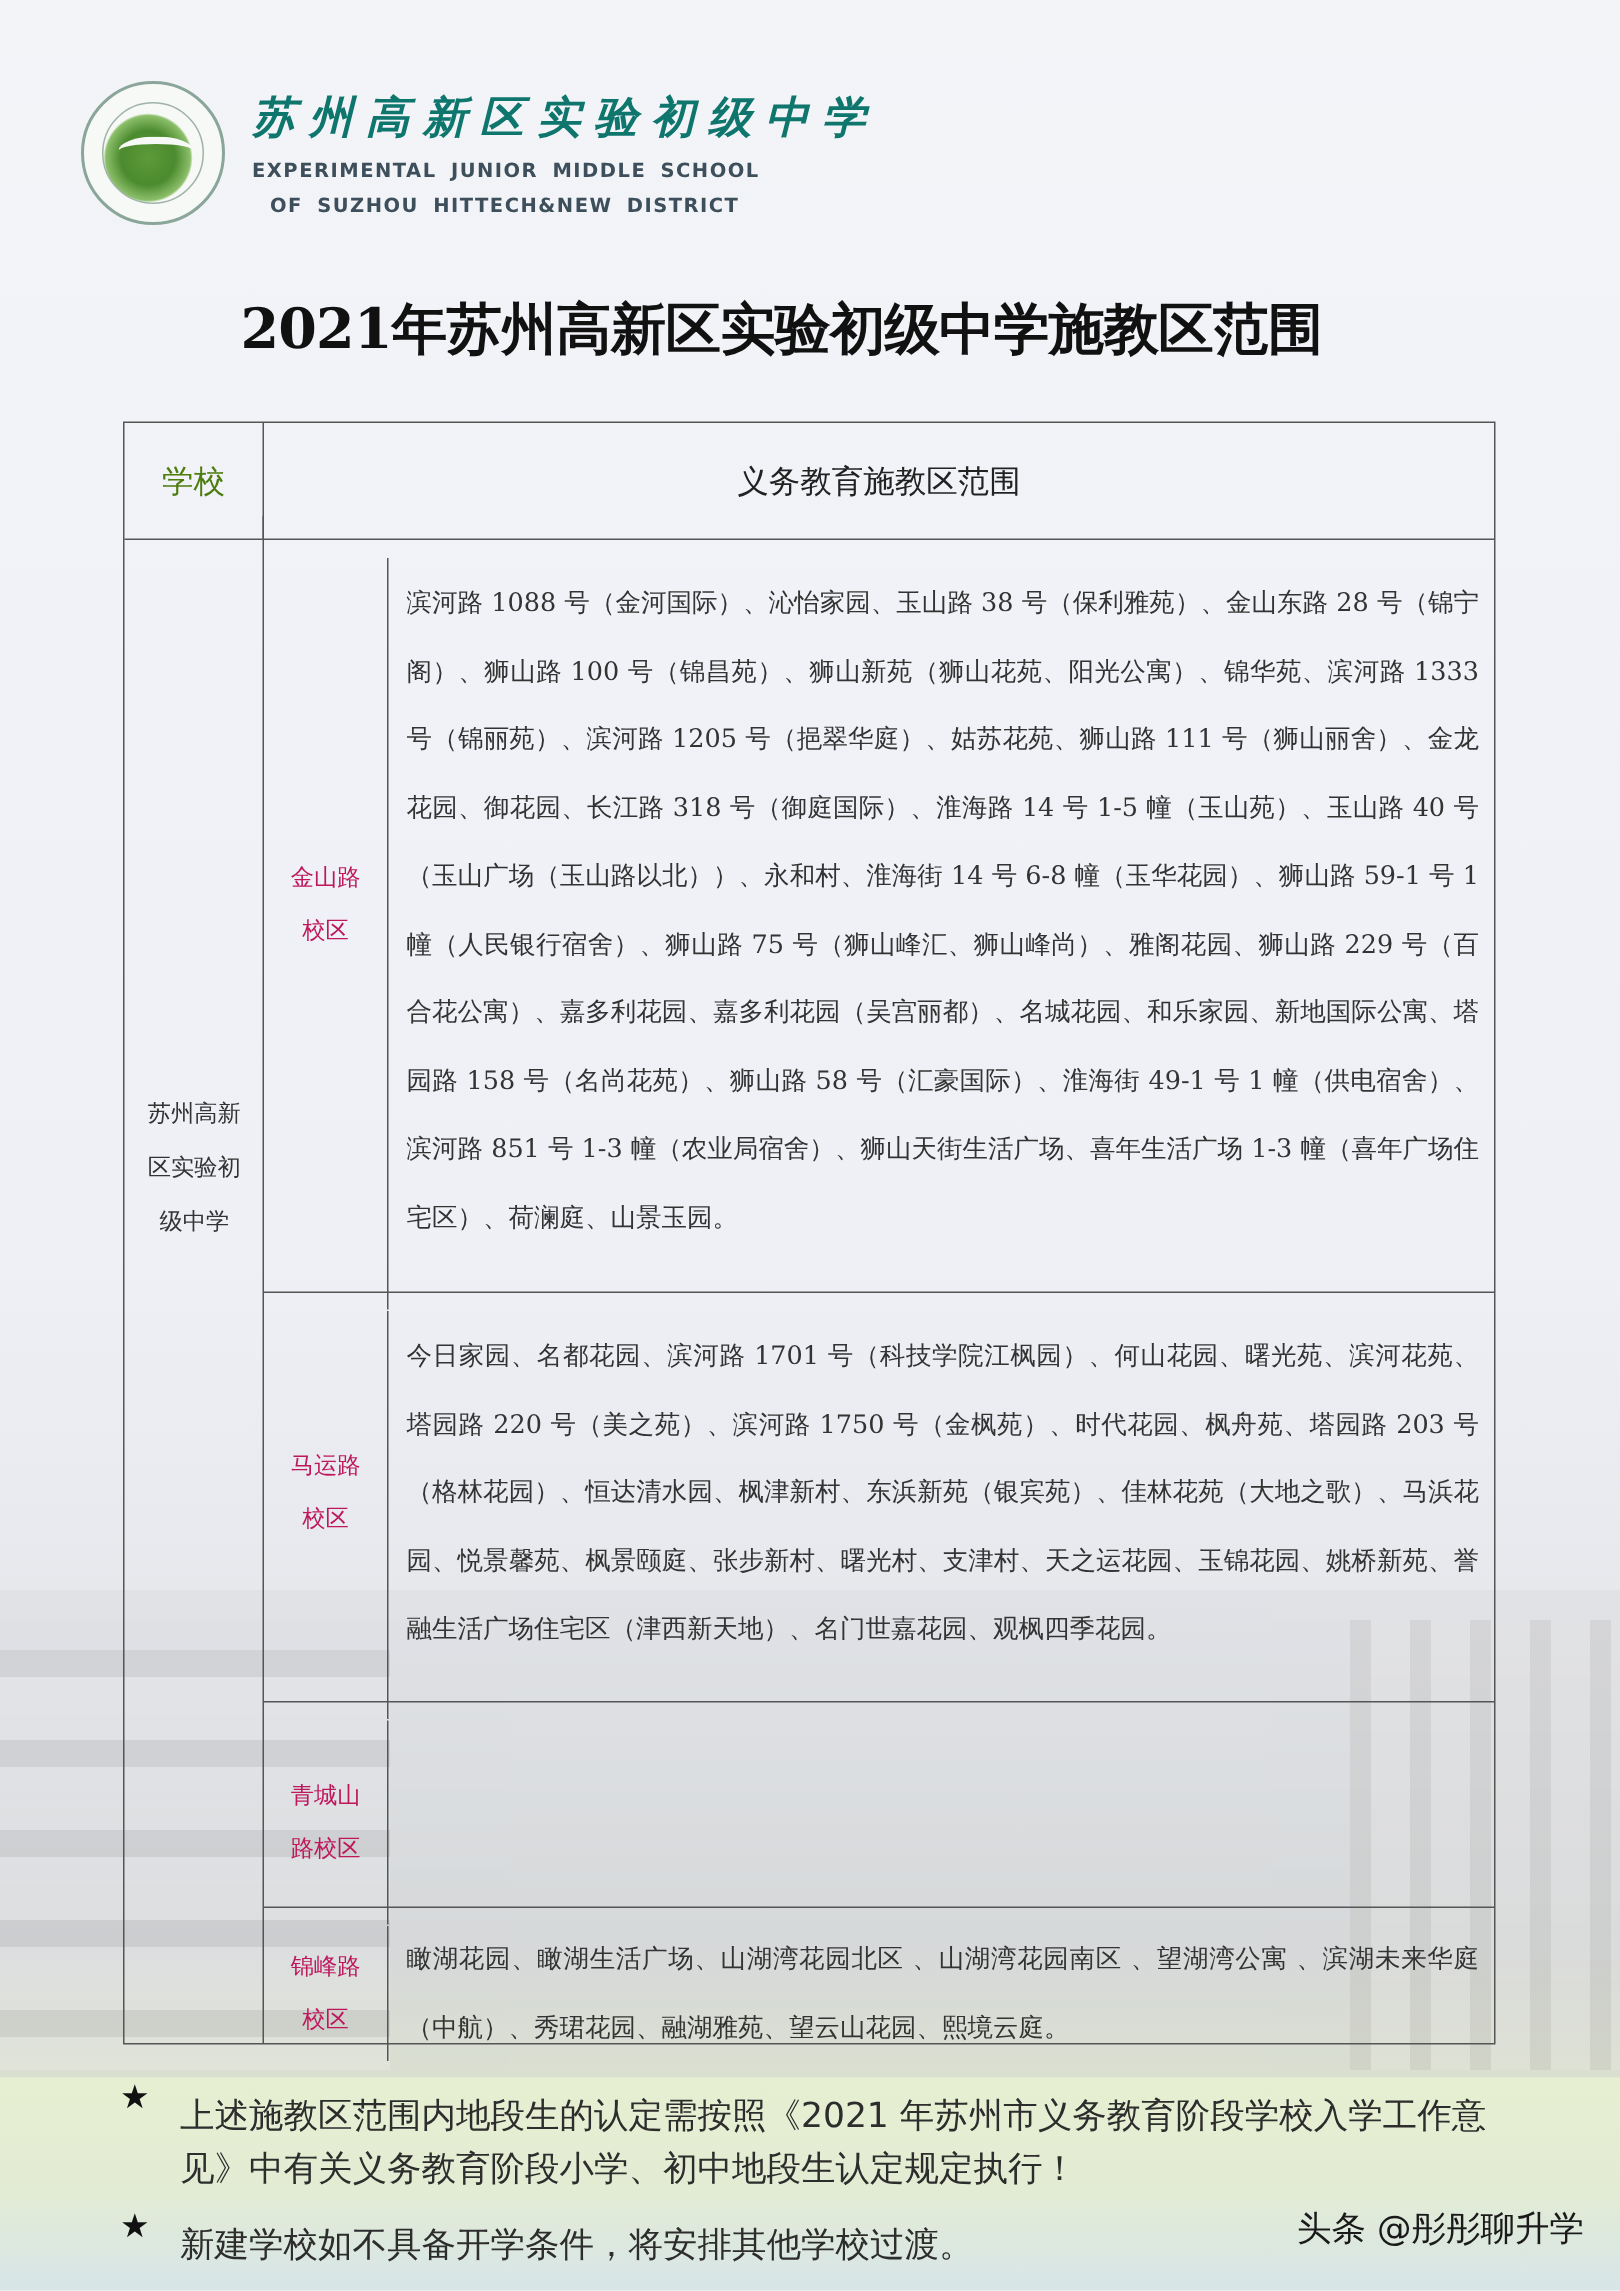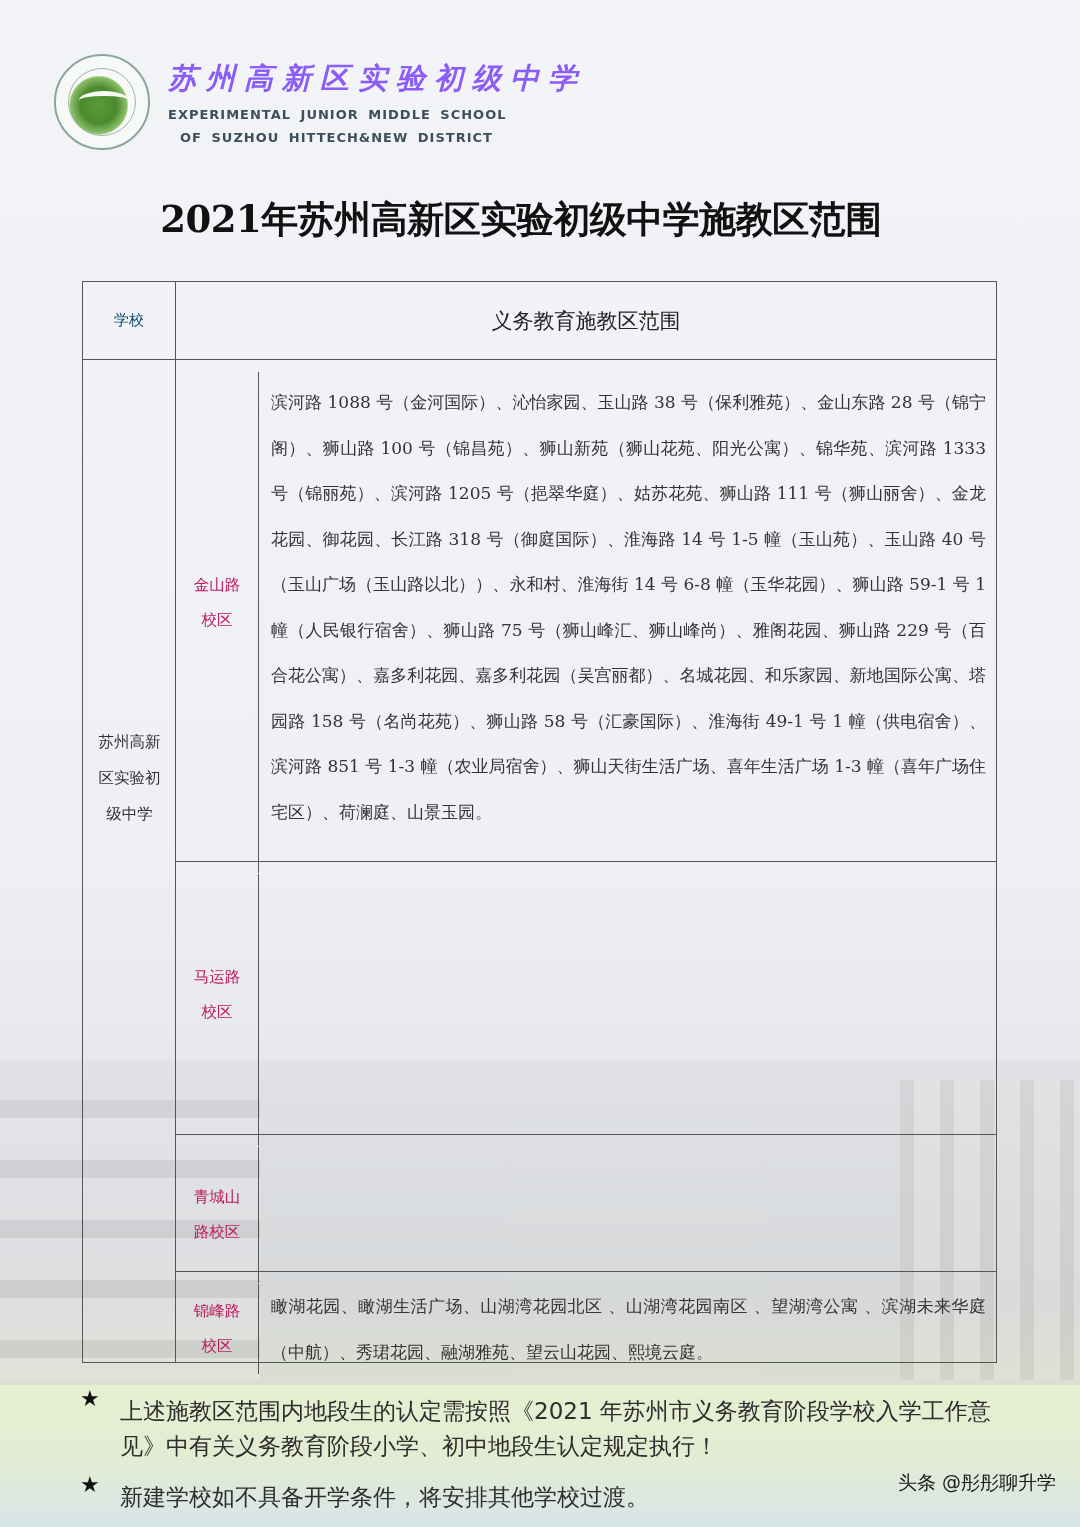--- a/index.html
+++ b/index.html
@@ -41,21 +41,21 @@
     background: radial-gradient(circle at 45% 55%, #5e9a3a 0%, #4b8a2e 35%, #8cbf6a 55%, #f7f9f6 58%);
     position: relative; overflow: hidden;
   }
   .logo-inner::after {
     content: ""; position: absolute; left: 10px; top: 22px; width: 50px; height: 14px;
     border-top: 5px solid #f7f9f6; border-radius: 50%;
   }
   .school-name { margin-left: 18px; }
   .school-cn {
     font-family: "DejaVu Serif", serif; font-size: 29px; letter-spacing: 9px;
-    color: #8b5cf6; font-weight: bold; font-style: italic;
+    color: #0f766e; font-weight: bold; font-style: italic;
   }
   .school-en1, .school-en2 {
     font-family: "DejaVu Sans", sans-serif; font-weight: bold; font-size: 13px;
     color: #3e4f5c; letter-spacing: 1px; word-spacing: 4px;
   }
   .school-en1 { margin-top: 8px; }
   .school-en2 { margin-top: 8px; padding-left: 12px; }
 
   .doc-title {
     position: absolute; left: 0; width: 1042px; top: 195px; text-align: center;
@@ -66,21 +66,21 @@
   
   .table {
     position: absolute; left: 82px; top: 281px; width: 915px; height: 1082px;
     border: 1.5px solid #555; box-sizing: border-box;
   }
   .hdr { position: absolute; top: 0; left: 0; width: 100%; height: 78px; border-bottom: 1.5px solid #555; box-sizing: border-box; }
   .hdr-school {
     position: absolute; left: 0; top: 0; width: 93px; height: 100%;
     border-right: 1.5px solid #555; box-sizing: border-box;
     display: flex; align-items: center; justify-content: center;
-    font-family: "DejaVu Sans", sans-serif; font-size: 15px; color: #0c4a6e;
+    font-family: "DejaVu Sans", sans-serif; font-size: 21px; color: #4d7c0f;
   }
   .hdr-range {
     position: absolute; left: 93px; right: 0; top: 0; height: 100%;
     display: flex; align-items: center; justify-content: center;
     font-family: "DejaVu Sans", sans-serif; font-size: 21px; color: #222;
   }
   .col-school {
     position: absolute; left: 0; top: 62px; width: 93px; bottom: 0;
     border-right: 1.5px solid #555; box-sizing: border-box;
   }
@@ -110,21 +110,21 @@
   
   .notes { position: absolute; left: 80px; top: 1381px; width: 920px; }
   .note {
     display: flex; font-family: "DejaVu Sans", sans-serif; font-size: 23px;
     color: #2d2d2d; line-height: 35px; margin-bottom: 3px;
   }
   .note .star { width: 40px; flex: none; font-size: 22px; color: #111; }
   .note .txt { flex: 1; margin-top: 13px; }
   .watermark {
     position: absolute; right: 24px; top: 1470px;
-    font-family: "DejaVu Sans", sans-serif; font-size: 19px; color: #1a1a1a;
+    font-family: "DejaVu Sans", sans-serif; font-size: 23px; color: #1a1a1a;
   }
 </style>
 </head>
 <body>
 
 <div class="bg-building"></div>
 <div class="bg-field"></div>
 
 <div class="header">
   <div class="logo">
@@ -163,20 +163,21 @@
     <div class="campus-range">滨河路 1088 号（金河国际）、沁怡家园、玉山路 38 号（保利雅苑）、金山东路 28 号（锦宁阁）、狮山路 100 号（锦昌苑）、狮山新苑（狮山花苑、阳光公寓）、锦华苑、滨河路 1333 号（锦丽苑）、滨河路 1205 号（挹翠华庭）、姑苏花苑、狮山路 111 号（狮山丽舍）、金龙花园、御花园、长江路 318 号（御庭国际）、淮海路 14 号 1-5 幢（玉山苑）、玉山路 40 号（玉山广场（玉山路以北））、永和村、淮海街 14 号 6-8 幢（玉华花园）、狮山路 59-1 号 1 幢（人民银行宿舍）、狮山路 75 号（狮山峰汇、狮山峰尚）、雅阁花园、狮山路 229 号（百合花公寓）、嘉多利花园、嘉多利花园（吴宫丽都）、名城花园、和乐家园、新地国际公寓、塔园路 158 号（名尚花苑）、狮山路 58 号（汇豪国际）、淮海街 49-1 号 1 幢（供电宿舍）、滨河路 851 号 1-3 幢（农业局宿舍）、狮山天街生活广场、喜年生活广场 1-3 幢（喜年广场住宅区）、荷澜庭、山景玉园。</div>
   </div>
 
   <div class="campus" style="top:580px;height:273px;">
     <div class="campus-name">
       <div style="margin-top:-30px;">
         <span>马运路</span>
         <span>校区</span>
       </div>
     </div>
+    <div class="campus-range">今日家园、名都花园、滨河路 1701 号（科技学院江枫园）、何山花园、曙光苑、滨河花苑、塔园路 220 号（美之苑）、滨河路 1750 号（金枫苑）、时代花园、枫舟苑、塔园路 203 号（格林花园）、恒达清水园、枫津新村、东浜新苑（银宾苑）、佳林花苑（大地之歌）、马浜花园、悦景馨苑、枫景颐庭、张步新村、曙光村、支津村、天之运花园、玉锦花园、姚桥新苑、誉融生活广场住宅区（津西新天地）、名门世嘉花园、观枫四季花园。</div>
   </div>
 
   <div class="campus" style="top:853px;height:137px;">
     <div class="campus-name">
       <div>
         <span>青城山</span>
         <span>路校区</span>
       </div>
     </div>
   </div>

